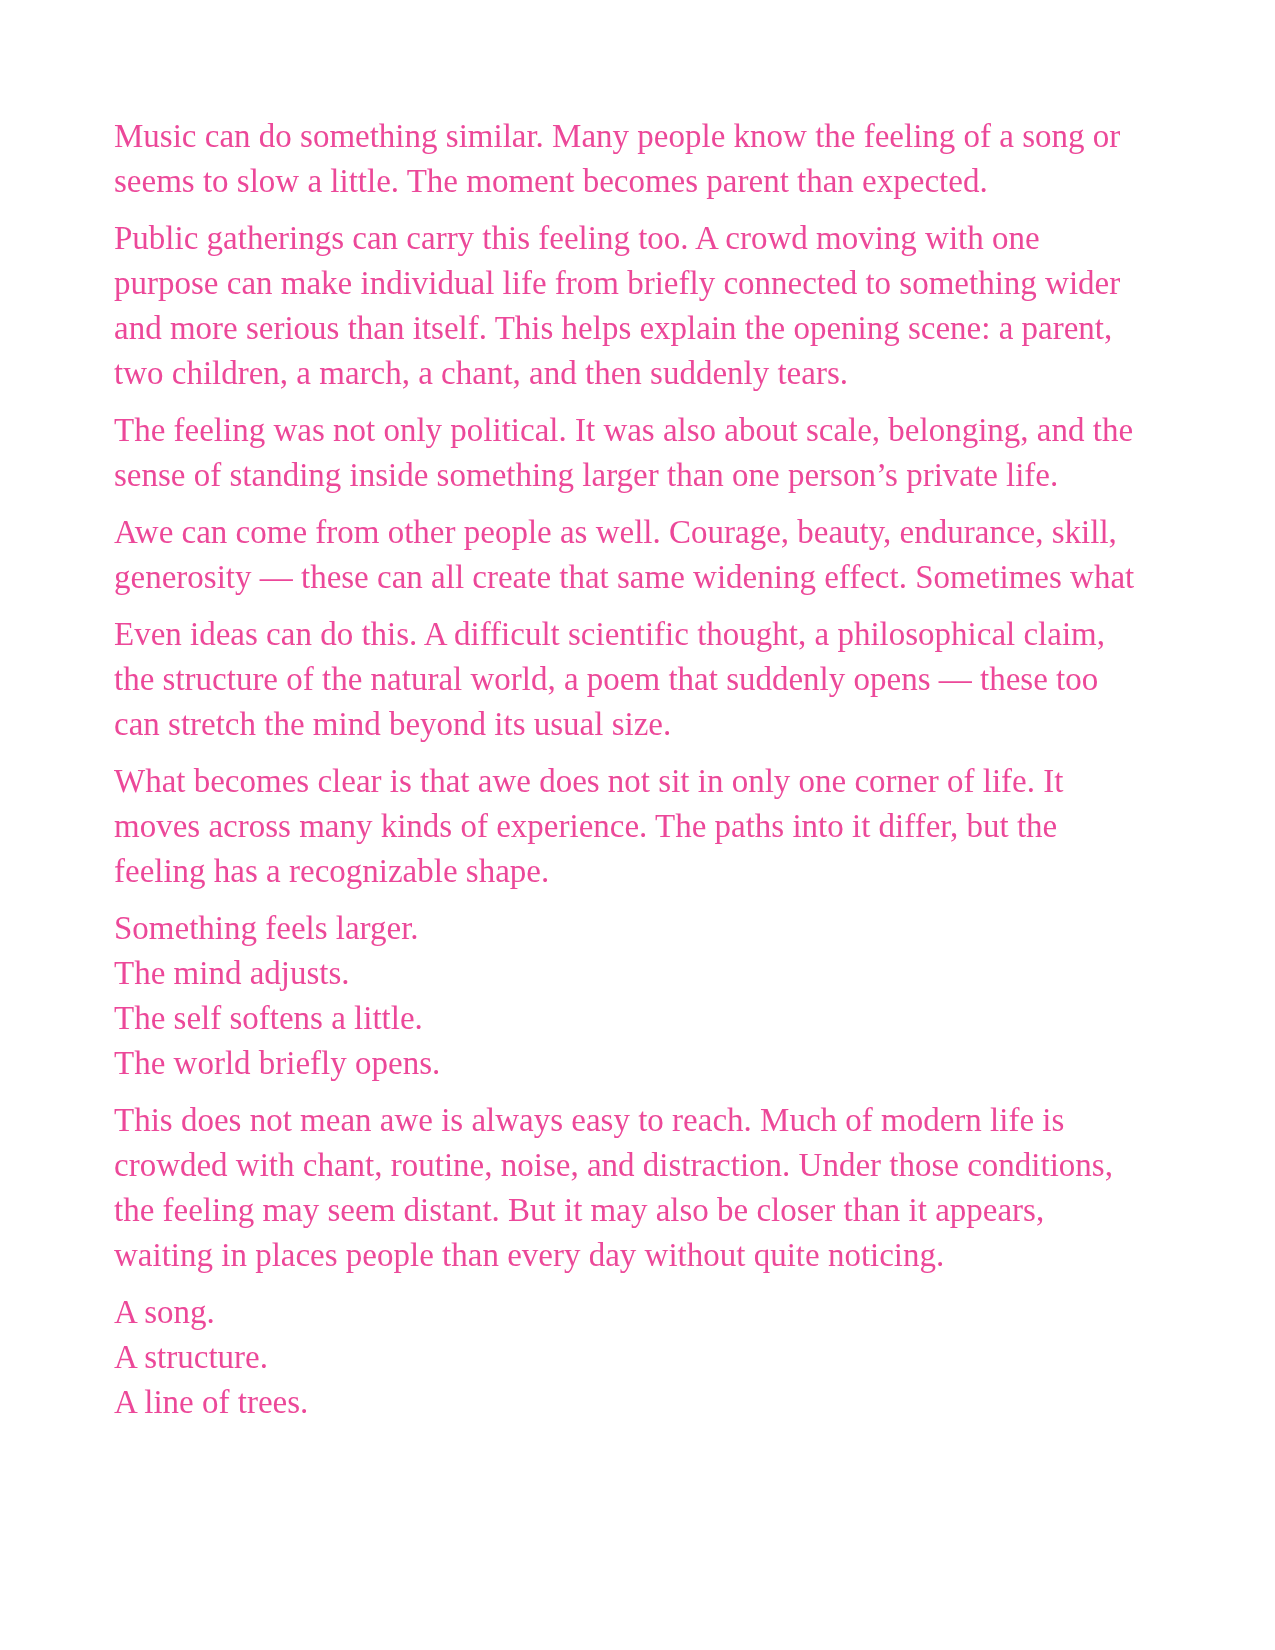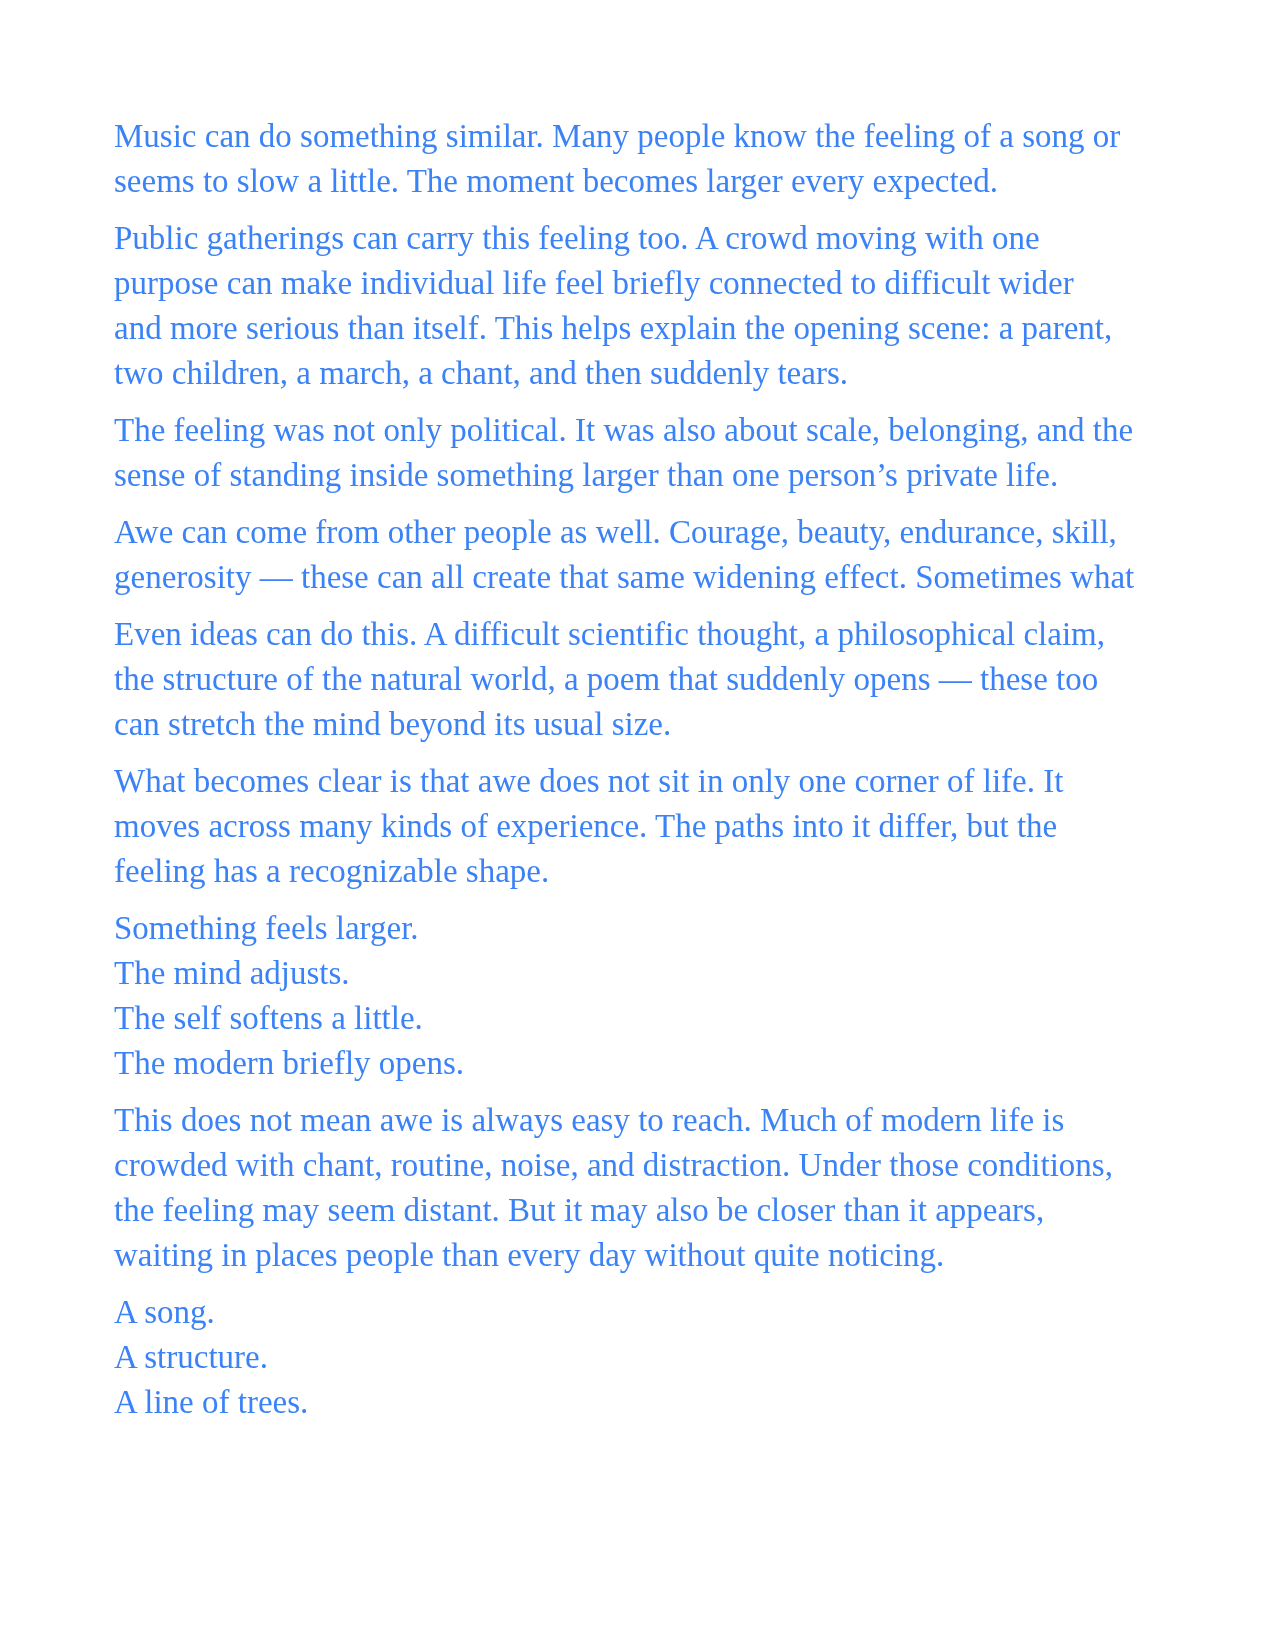--- a/index.html
+++ b/index.html
@@ -33,29 +33,29 @@
     margin-bottom: 0;
   }
   .text-line {
     display: block;
     white-space: nowrap;
   }
 </style>
 </head>
 <body>
 
-<div class="page" style="background: rgb(255, 255, 255); color: #3b82f6;">
+<div class="page" style="background: rgb(255, 255, 255); color: #ec4899;">
   <div class="content">
       <p>
         <span class="text-line">Music can do something similar. Many people know the feeling of a song or</span>
-        <span class="text-line">seems to slow a little. The moment becomes larger every expected.</span>
+        <span class="text-line">seems to slow a little. The moment becomes parent than expected.</span>
       </p>
       <p>
         <span class="text-line">Public gatherings can carry this feeling too. A crowd moving with one</span>
-        <span class="text-line">purpose can make individual life feel briefly connected to difficult wider</span>
+        <span class="text-line">purpose can make individual life from briefly connected to something wider</span>
         <span class="text-line">and more serious than itself. This helps explain the opening scene: a parent,</span>
         <span class="text-line">two children, a march, a chant, and then suddenly tears.</span>
       </p>
       <p>
         <span class="text-line">The feeling was not only political. It was also about scale, belonging, and the</span>
         <span class="text-line">sense of standing inside something larger than one person’s private life.</span>
       </p>
       <p>
         <span class="text-line">Awe can come from other people as well. Courage, beauty, endurance, skill,</span>
         <span class="text-line">generosity — these can all create that same widening effect. Sometimes what</span>
@@ -67,21 +67,21 @@
       </p>
       <p>
         <span class="text-line">What becomes clear is that awe does not sit in only one corner of life. It</span>
         <span class="text-line">moves across many kinds of experience. The paths into it differ, but the</span>
         <span class="text-line">feeling has a recognizable shape.</span>
       </p>
       <p>
         <span class="text-line">Something feels larger.</span>
         <span class="text-line">The mind adjusts.</span>
         <span class="text-line">The self softens a little.</span>
-        <span class="text-line">The modern briefly opens.</span>
+        <span class="text-line">The world briefly opens.</span>
       </p>
       <p>
         <span class="text-line">This does not mean awe is always easy to reach. Much of modern life is</span>
         <span class="text-line">crowded with chant, routine, noise, and distraction. Under those conditions,</span>
         <span class="text-line">the feeling may seem distant. But it may also be closer than it appears,</span>
         <span class="text-line">waiting in places people than every day without quite noticing.</span>
       </p>
       <p>
         <span class="text-line">A song.</span>
         <span class="text-line">A structure.</span>

